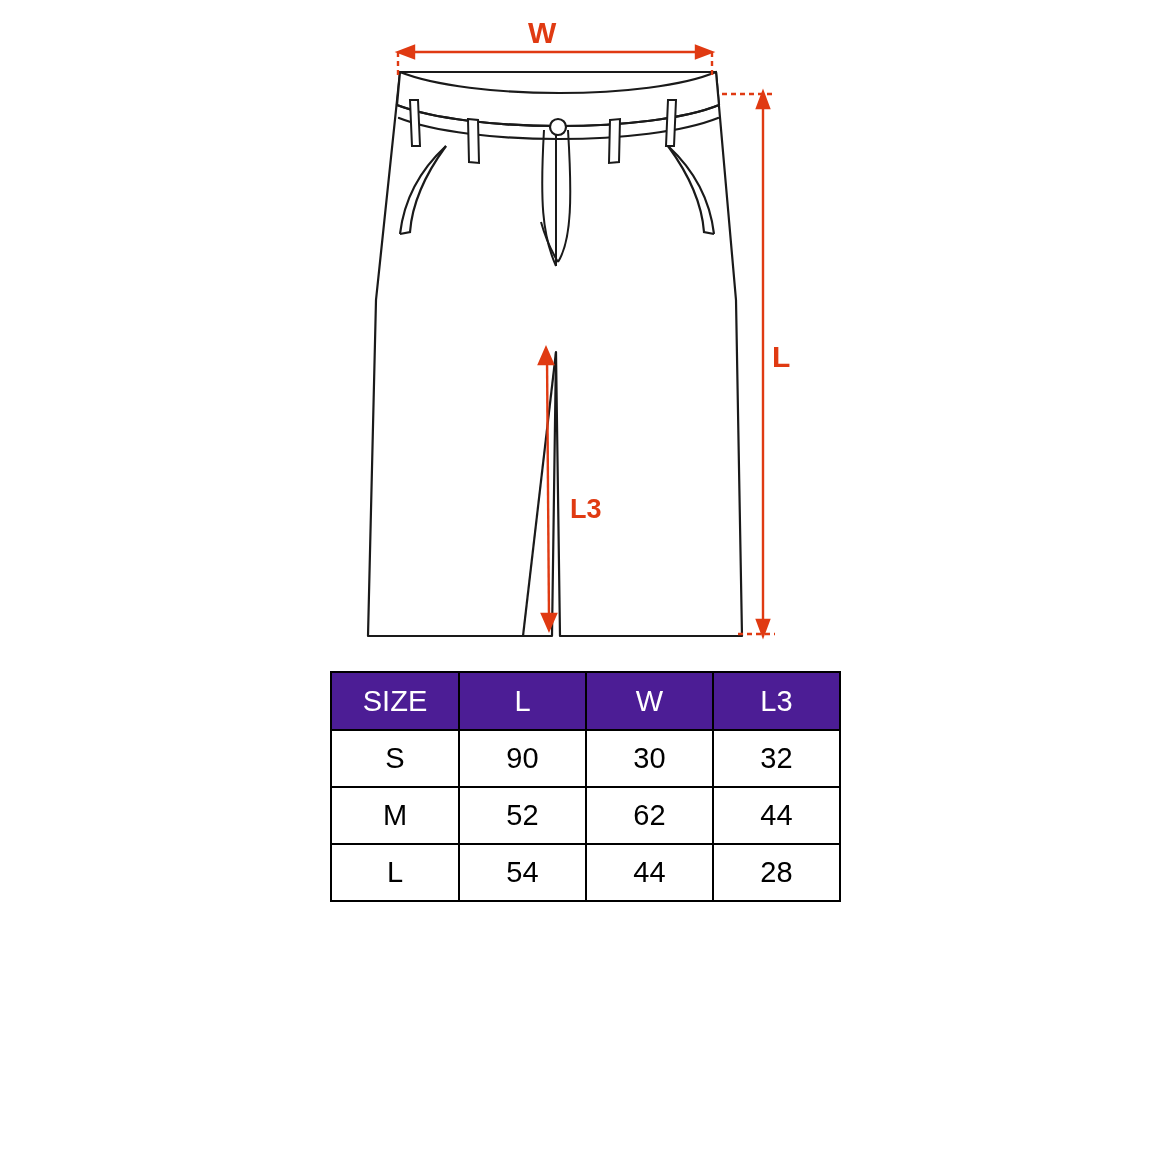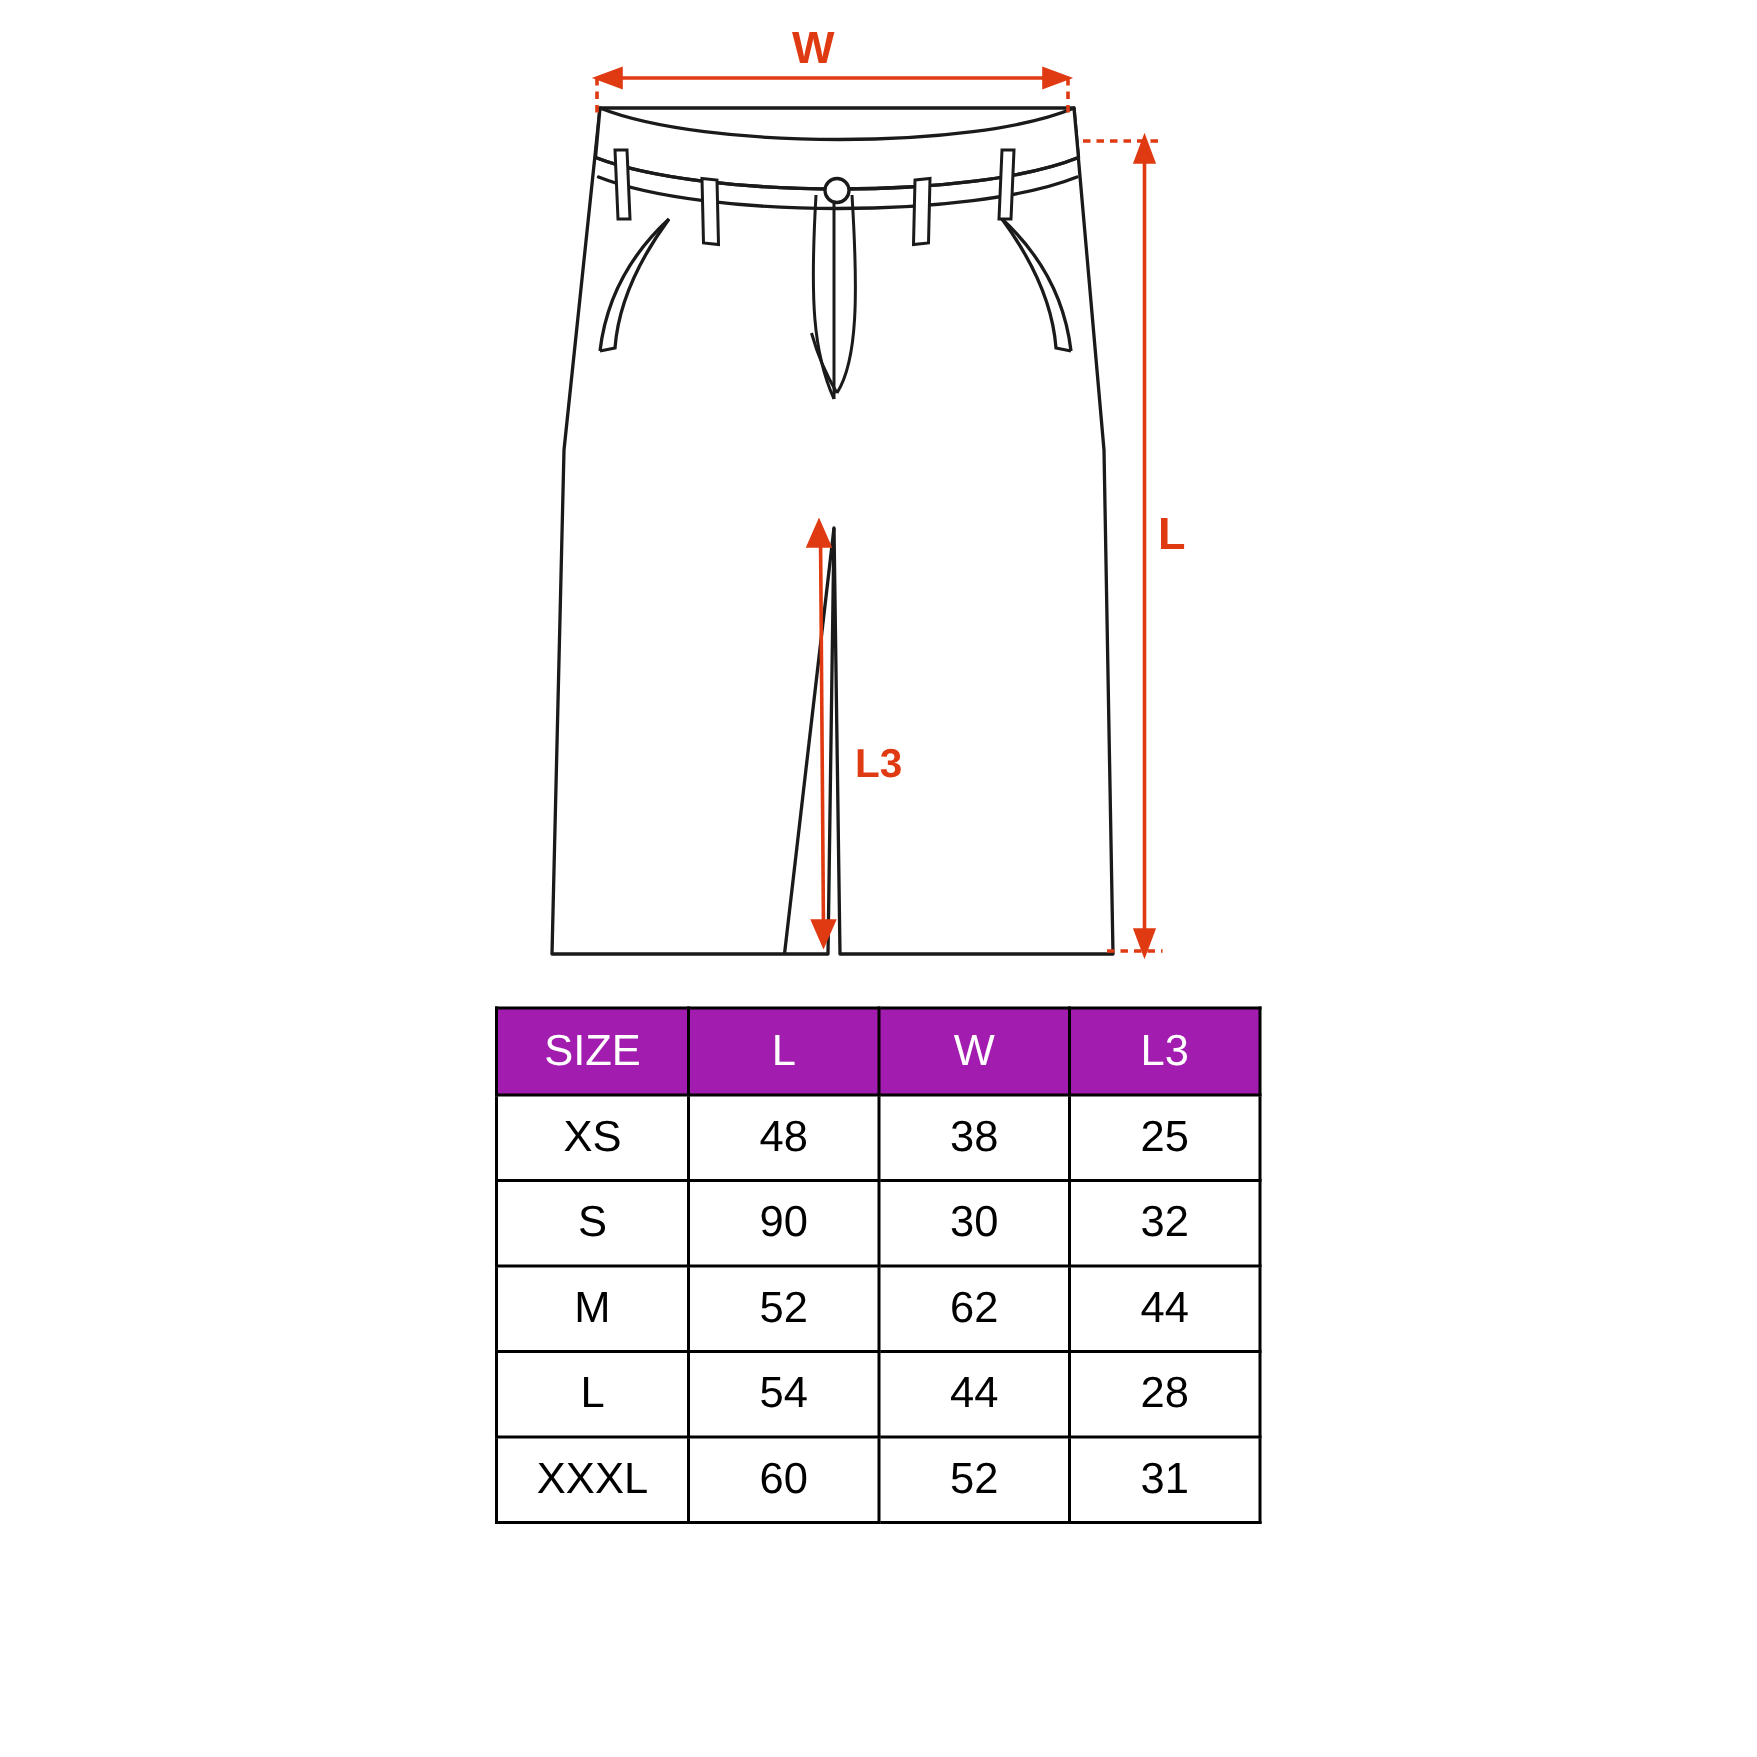--- a/index.html
+++ b/index.html
@@ -62,21 +62,21 @@
   .size-table th, .size-table td {
     border: 2px solid #000000;
     text-align: center;
     font-family: "Liberation Sans", sans-serif;
     font-size: 29px;
     color: #000000;
     height: 55px;
     padding: 0;
   }
   .size-table thead th {
-    background: #a21caf;
+    background: #4c1d95;
     color: #ffffff;
     font-weight: normal;
     font-size: 29px;
     height: 56px;
     border-color: #000000;
   }
   .col-size { width: 128px; }
   .col-l    { width: 127px; }
   .col-w    { width: 127px; }
   .col-l3   { width: 127px; }
@@ -166,45 +166,33 @@
     <thead>
       <tr>
         <th>SIZE</th>
         <th>L</th>
         <th>W</th>
         <th>L3</th>
       </tr>
     </thead>
     <tbody>
       <tr>
-        <td class="size-cell">XS</td>
-        <td>48</td>
-        <td>38</td>
-        <td>25</td>
-      </tr>
-      <tr>
         <td class="size-cell">S</td>
         <td>90</td>
         <td>30</td>
         <td>32</td>
       </tr>
       <tr>
         <td class="size-cell">M</td>
         <td>52</td>
         <td>62</td>
         <td>44</td>
       </tr>
       <tr>
         <td class="size-cell">L</td>
         <td>54</td>
         <td>44</td>
         <td>28</td>
       </tr>
-      <tr>
-        <td class="size-cell">XXXL</td>
-        <td>60</td>
-        <td>52</td>
-        <td>31</td>
-      </tr>
     </tbody>
   </table>
 
 </div>
 
 </body></html>

